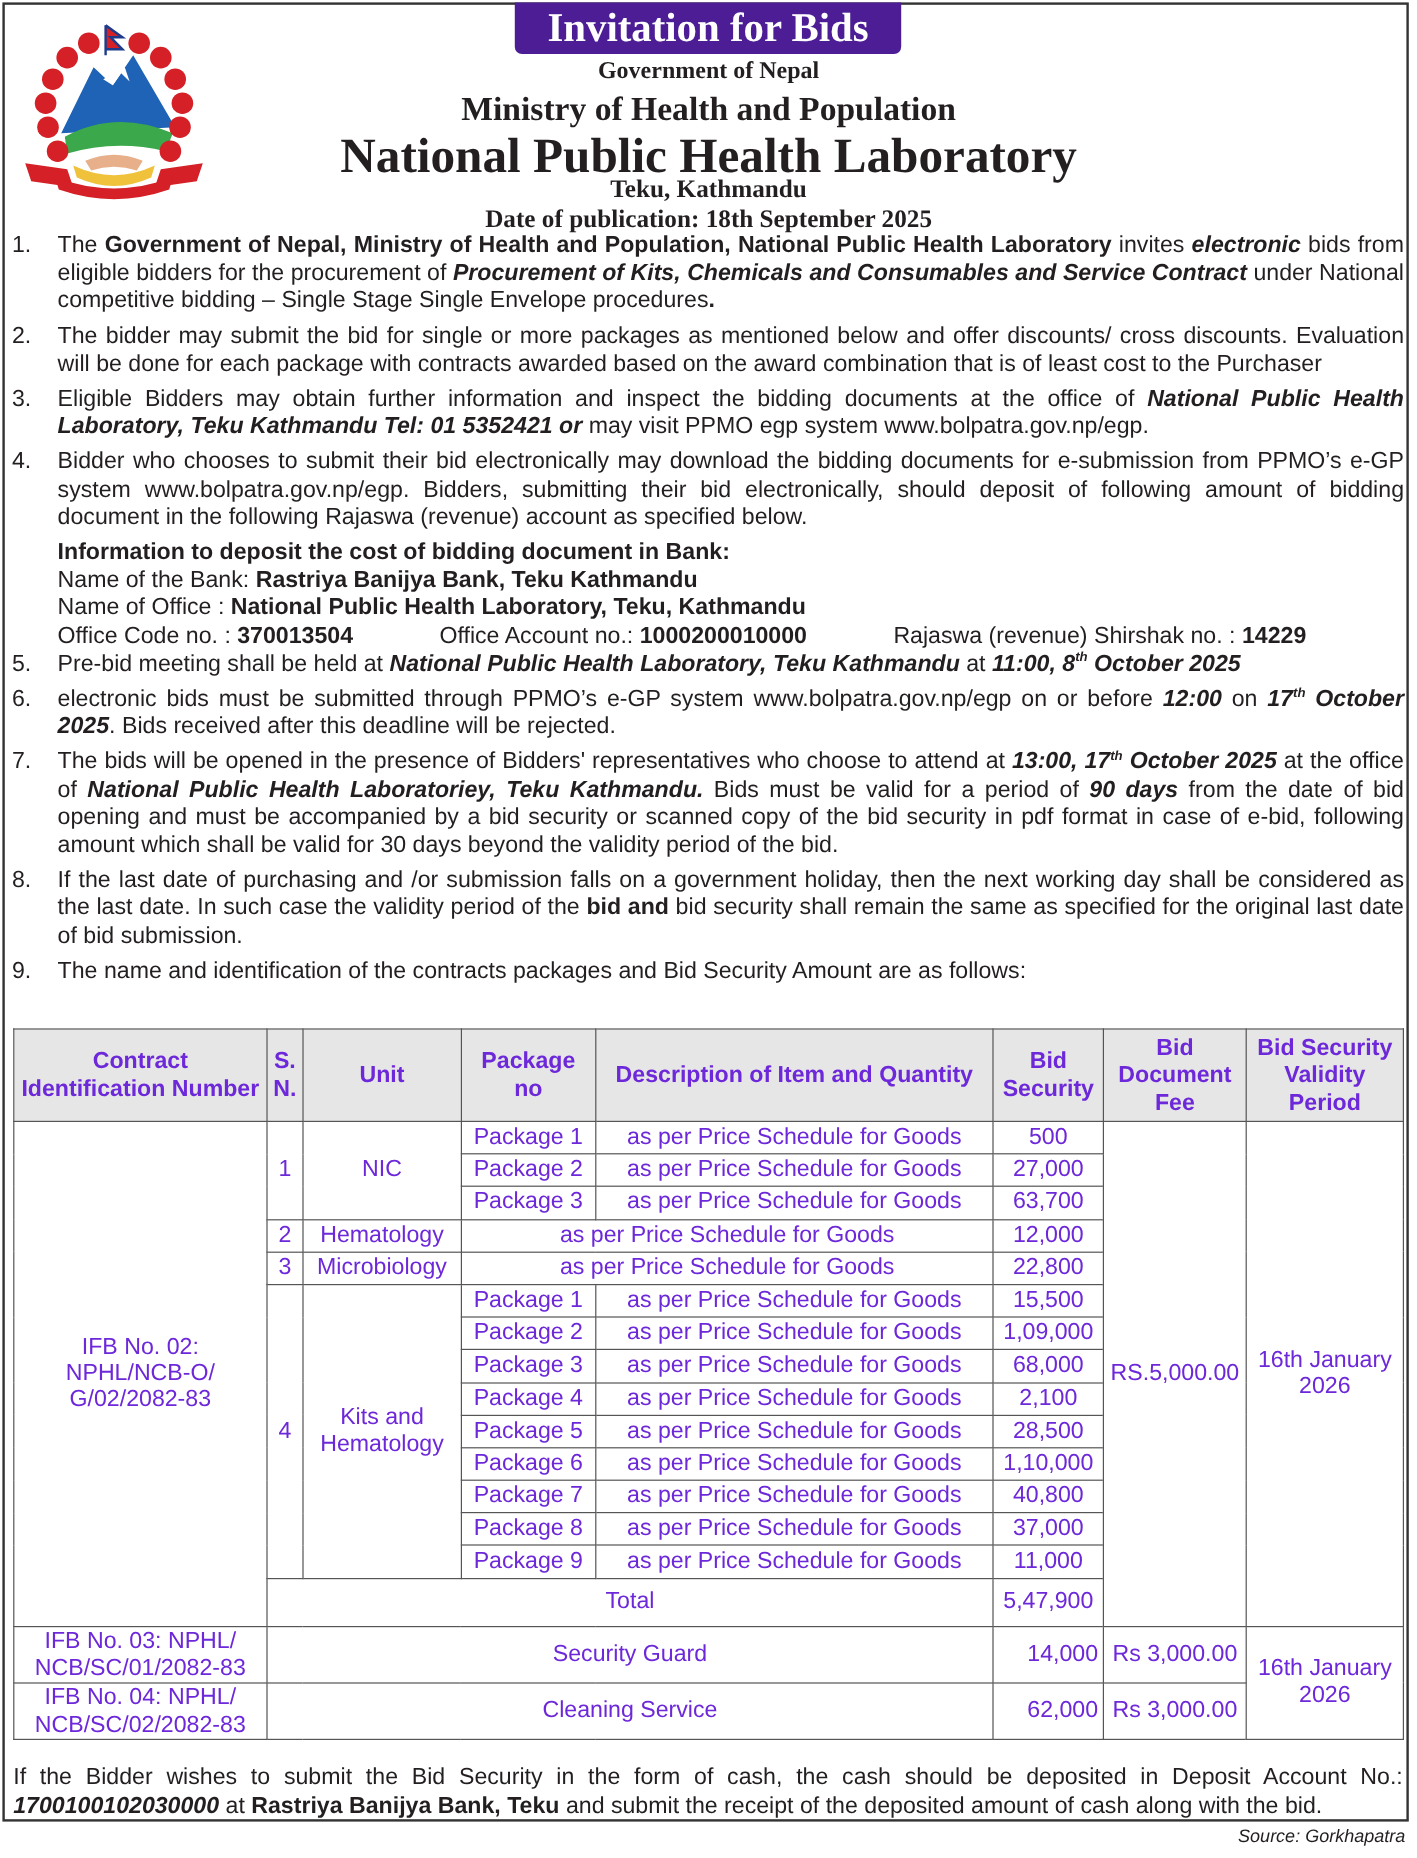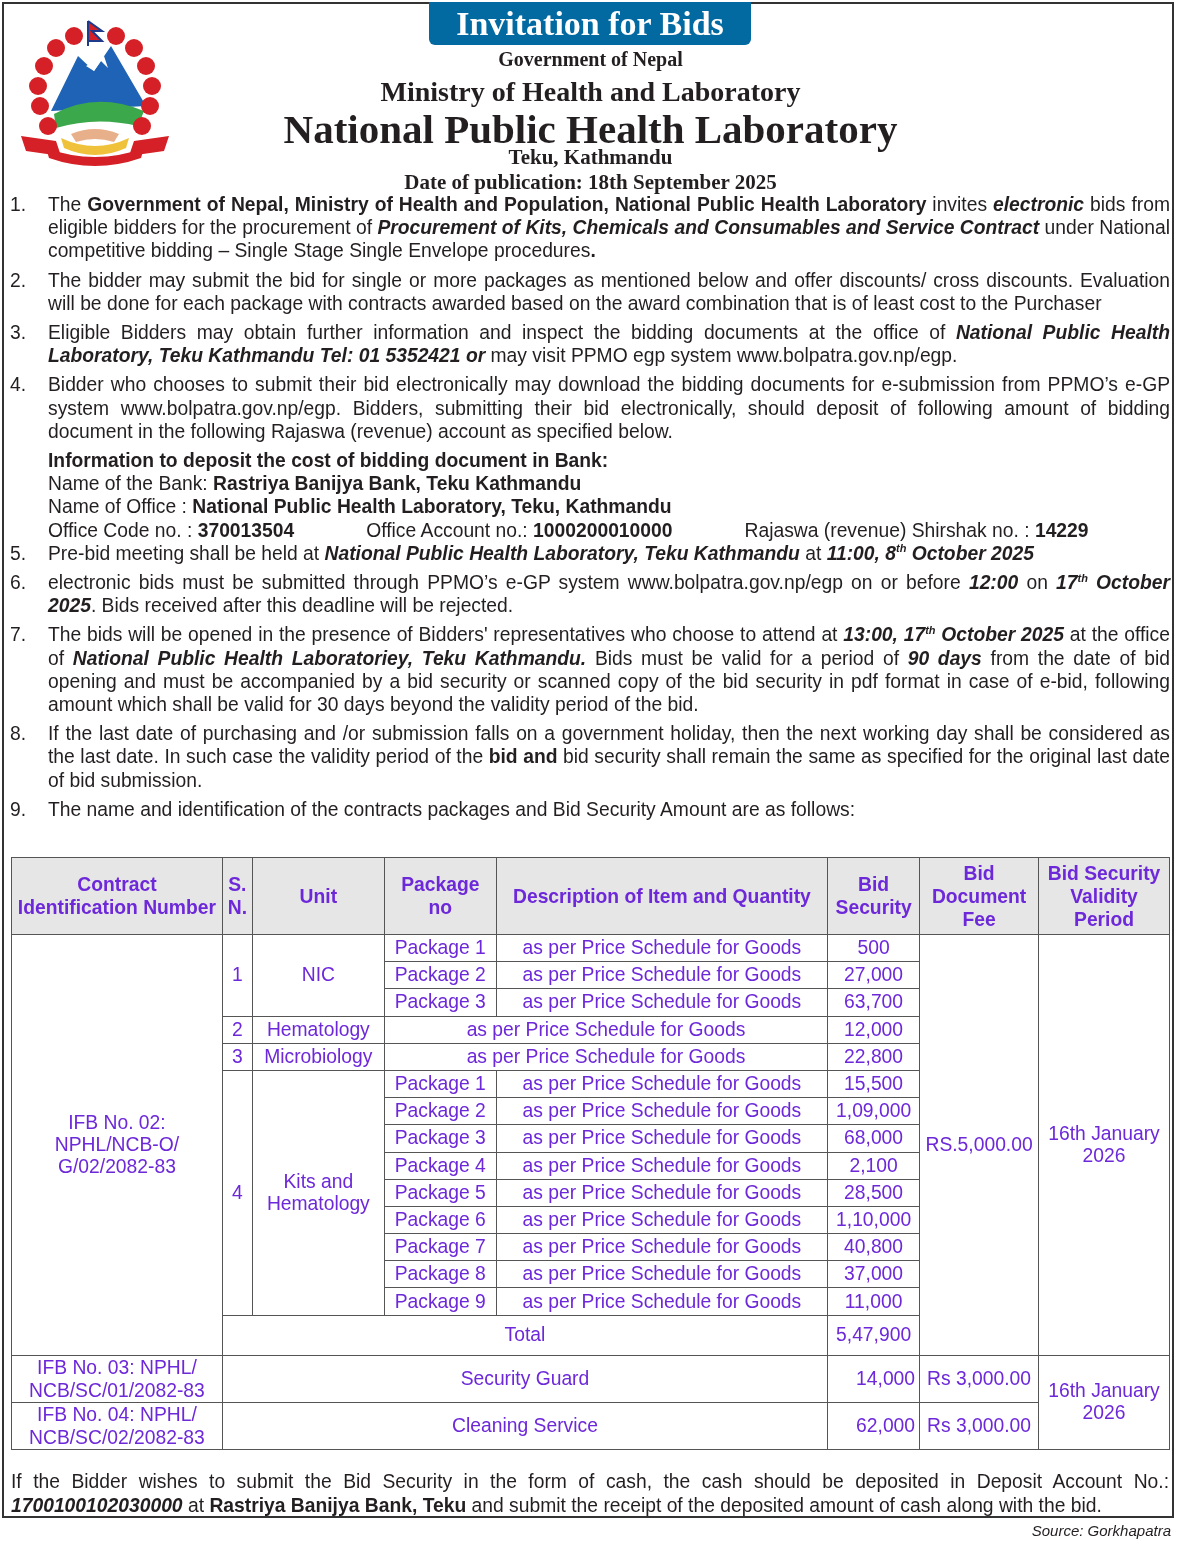--- a/index.html
+++ b/index.html
@@ -2,21 +2,21 @@
 <html><head>
 <meta charset="utf-8">
 <style>
   html, body { margin: 0; padding: 0; background: #ffffff; }
   body { width: 1181px; height: 1548px; position: relative; overflow: hidden;
          font-family: "Liberation Sans", sans-serif; color: #231f20; }
   .frame { position: absolute; left: 2px; top: 2px; width: 1172px; height: 1516px;
            border: 2px solid #333; box-sizing: border-box; background: #fff; }
   .serif { font-family: "Liberation Serif", serif; font-weight: bold; }
   .title-box { position: absolute; left: 429px; top: 2px; width: 322px; height: 43px;
-               background: #0369a1; color: #fff; border-radius: 0 0 6px 6px;
+               background: #4c1d95; color: #fff; border-radius: 0 0 6px 6px;
                text-align: center; font-size: 34px; line-height: 43px; }
   .hdr { position: absolute; left: 0; width: 1181px; text-align: center; }
   .h-gov { top: 48px; font-size: 20px; }
   .h-min { top: 76px; font-size: 28px; }
   .h-nphl { top: 105px; font-size: 41px; }
   .h-teku { top: 145px; font-size: 21px; }
   .h-date { top: 170px; font-size: 21px; }
   .emblem { position: absolute; left: 16px; top: 16px; width: 158px; height: 152px; }
 
   .body-text { position: absolute; left: 10px; top: 193px; width: 1160px; font-size: 19.3px; line-height: 23.2px; color: #231f20; }
@@ -69,21 +69,21 @@
       <circle cx="130" cy="50" r="9"></circle>
         <circle cx="118" cy="32" r="9"></circle>
         <circle cx="100" cy="20" r="9"></circle>
     </g>
     <path d="M72 5 L72 30 M72 5 L86 15 L76 15 L86 25 L72 25" stroke="#1e3a8a" stroke-width="2" fill="#d42026"></path>
   </g>
 </svg>
 
 <div class="title-box serif">Invitation for Bids</div>
 <div class="hdr serif h-gov">Government of Nepal</div>
-<div class="hdr serif h-min">Ministry of Health and Laboratory</div>
+<div class="hdr serif h-min">Ministry of Health and Population</div>
 <div class="hdr serif h-nphl">National Public Health Laboratory</div>
 <div class="hdr serif h-teku">Teku, Kathmandu</div>
 <div class="hdr serif h-date">Date of publication: 18th September 2025</div>
 
 <div class="body-text">
   <div class="item">
     <span class="num">1.</span>
     <span>The </span><b>Government of Nepal, Ministry of Health and Population, National Public Health Laboratory</b><span> invites </span><span class="bi">electronic</span><span> bids from eligible bidders for the procurement of </span><span class="bi">Procurement of Kits, Chemicals and Consumables and Service Contract</span><span> under National competitive bidding – Single Stage Single Envelope procedures</span><b>.</b>
   </div>
   <div class="item">

